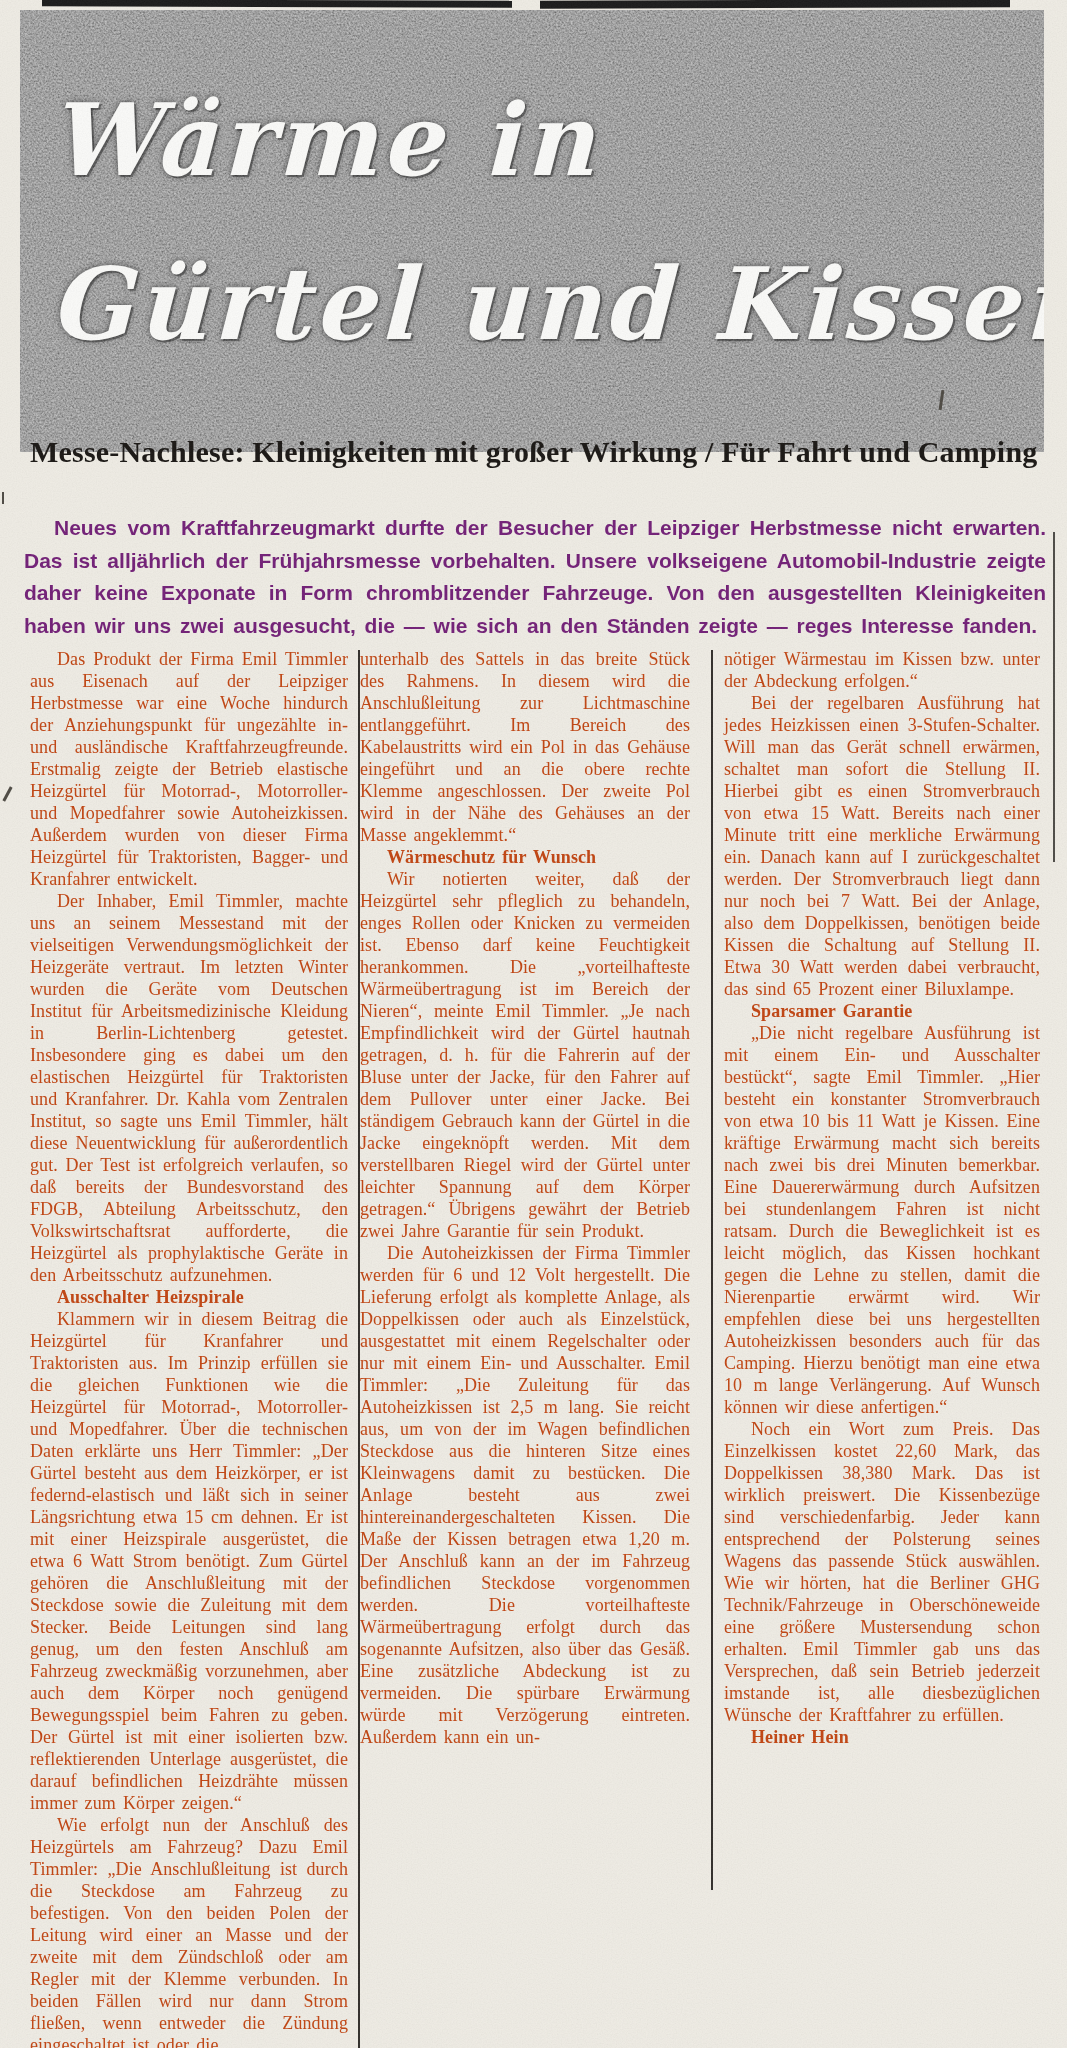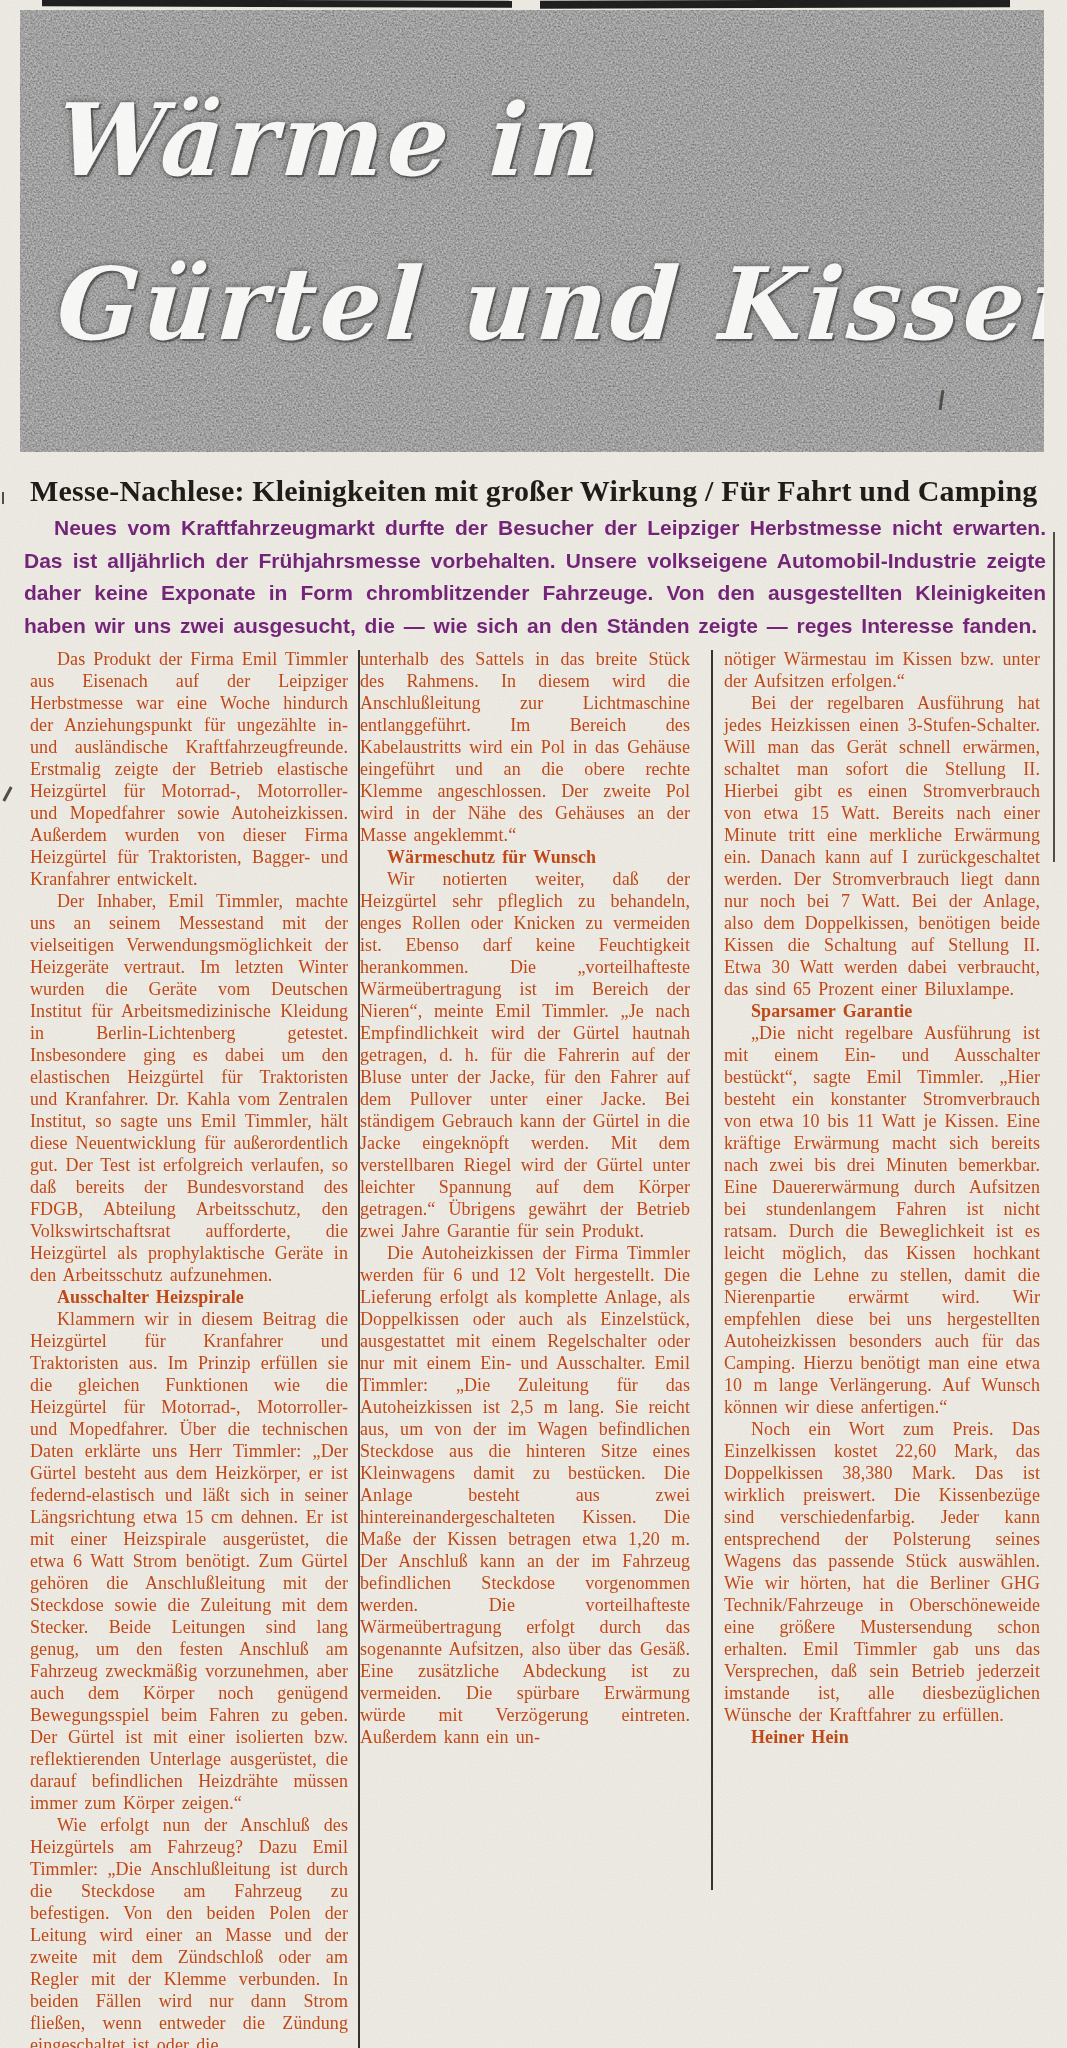--- a/index.html
+++ b/index.html
@@ -28,21 +28,21 @@
     font-family:"DejaVu Serif", serif;font-style:italic;font-weight:bold;
     font-size:96px;letter-spacing:4px;white-space:nowrap;
     text-shadow:0 0 6px rgba(0,0,0,.55), 2px 2px 0 rgba(0,0,0,.35);
     transform:skewX(-4deg) scaleY(1.04);
   }
   .banner-line1{top:74px;}
   .banner-line2{top:238px;}
 
   
   .headline{
-    position:absolute;left:30px;top:474px;width:1007px;margin:0;
+    position:absolute;left:30px;top:435px;width:1007px;margin:0;
     font-family:"Liberation Serif", serif;font-weight:bold;
     font-size:30px;line-height:34px;text-align:right;white-space:nowrap;
     letter-spacing:.2px;color:#14110e;
   }
   .lede{
     position:absolute;left:24px;top:512px;width:1022px;margin:0;
     font-family:"Liberation Sans", sans-serif;font-weight:bold;
     font-size:21px;line-height:32.5px;text-align:justify;
     text-indent:30px;word-spacing:3px;color:#701a75;
   }
@@ -128,21 +128,21 @@
   <div class="col col-2">
     <p class="cont">unterhalb des Sattels in das breite Stück des Rahmens. In diesem wird die Anschlußleitung zur Lichtmaschine entlanggeführt. Im Bereich des Kabelaustritts wird ein Pol in das Gehäuse eingeführt und an die obere rechte Klemme angeschlossen. Der zweite Pol wird in der Nähe des Gehäuses an der Masse angeklemmt.“</p>
     <p class="subhead">Wärmeschutz für Wunsch</p>
     <p>Wir notierten weiter, daß der Heizgürtel sehr pfleglich zu behandeln, enges Rollen oder Knicken zu vermeiden ist. Ebenso darf keine Feuchtigkeit herankommen. Die „vorteilhafteste Wärmeübertragung ist im Bereich der Nieren“, meinte Emil Timmler. „Je nach Empfindlichkeit wird der Gürtel hautnah getragen, d. h. für die Fahrerin auf der Bluse unter der Jacke, für den Fahrer auf dem Pullover unter einer Jacke. Bei ständigem Gebrauch kann der Gürtel in die Jacke eingeknöpft werden. Mit dem verstellbaren Riegel wird der Gürtel unter leichter Spannung auf dem Körper getragen.“ Übrigens gewährt der Betrieb zwei Jahre Garantie für sein Produkt.</p>
     <p>Die Autoheizkissen der Firma Timmler werden für 6 und 12 Volt hergestellt. Die Lieferung erfolgt als komplette Anlage, als Doppelkissen oder auch als Einzelstück, ausgestattet mit einem Regelschalter oder nur mit einem Ein- und Ausschalter. Emil Timmler: „Die Zuleitung für das Autoheizkissen ist 2,5 m lang. Sie reicht aus, um von der im Wagen befindlichen Steckdose aus die hinteren Sitze eines Kleinwagens damit zu bestücken. Die Anlage besteht aus zwei hintereinandergeschalteten Kissen. Die Maße der Kissen betragen etwa 1,20 m. Der Anschluß kann an der im Fahrzeug befindlichen Steckdose vorgenommen werden. Die vorteilhafteste Wärmeübertragung erfolgt durch das sogenannte Aufsitzen, also über das Gesäß. Eine zusätzliche Abdeckung ist zu vermeiden. Die spürbare Erwärmung würde mit Verzögerung eintreten. Außerdem kann ein un-</p>
   </div>
 
   <div class="vrule rule-2"></div>
 
   <div class="col col-3">
-    <p class="cont">nötiger Wärmestau im Kissen bzw. unter der Aufsitzen erfolgen.“</p>
+    <p class="cont">nötiger Wärmestau im Kissen bzw. unter der Abdeckung erfolgen.“</p>
     <p>Bei der regelbaren Ausführung hat jedes Heizkissen einen 3-Stufen-Schalter. Will man das Gerät schnell erwärmen, schaltet man sofort die Stellung II. Hierbei gibt es einen Stromverbrauch von etwa 15 Watt. Bereits nach einer Minute tritt eine merkliche Erwärmung ein. Danach kann auf I zurückgeschaltet werden. Der Stromverbrauch liegt dann nur noch bei 7 Watt. Bei der Anlage, also dem Doppelkissen, benötigen beide Kissen die Schaltung auf Stellung II. Etwa 30 Watt werden dabei verbraucht, das sind 65 Prozent einer Biluxlampe.</p>
     <p class="subhead">Sparsamer Garantie</p>
     <p>„Die nicht regelbare Ausführung ist mit einem Ein- und Ausschalter bestückt“, sagte Emil Timmler. „Hier besteht ein konstanter Stromverbrauch von etwa 10 bis 11 Watt je Kissen. Eine kräftige Erwärmung macht sich bereits nach zwei bis drei Minuten bemerkbar. Eine Dauererwärmung durch Aufsitzen bei stundenlangem Fahren ist nicht ratsam. Durch die Beweglichkeit ist es leicht möglich, das Kissen hochkant gegen die Lehne zu stellen, damit die Nierenpartie erwärmt wird. Wir empfehlen diese bei uns hergestellten Autoheizkissen besonders auch für das Camping. Hierzu benötigt man eine etwa 10 m lange Verlängerung. Auf Wunsch können wir diese anfertigen.“</p>
     <p>Noch ein Wort zum Preis. Das Einzelkissen kostet 22,60 Mark, das Doppelkissen 38,380 Mark. Das ist wirklich preiswert. Die Kissenbezüge sind verschiedenfarbig. Jeder kann entsprechend der Polsterung seines Wagens das passende Stück auswählen. Wie wir hörten, hat die Berliner GHG Technik/Fahrzeuge in Oberschöneweide eine größere Mustersendung schon erhalten. Emil Timmler gab uns das Versprechen, daß sein Betrieb jederzeit imstande ist, alle diesbezüglichen Wünsche der Kraftfahrer zu erfüllen.</p>
     <p class="byline">Heiner Hein</p>
   </div>
 
   <div class="vrule rule-right"></div>
 
   <div class="speck speck-a"></div>

